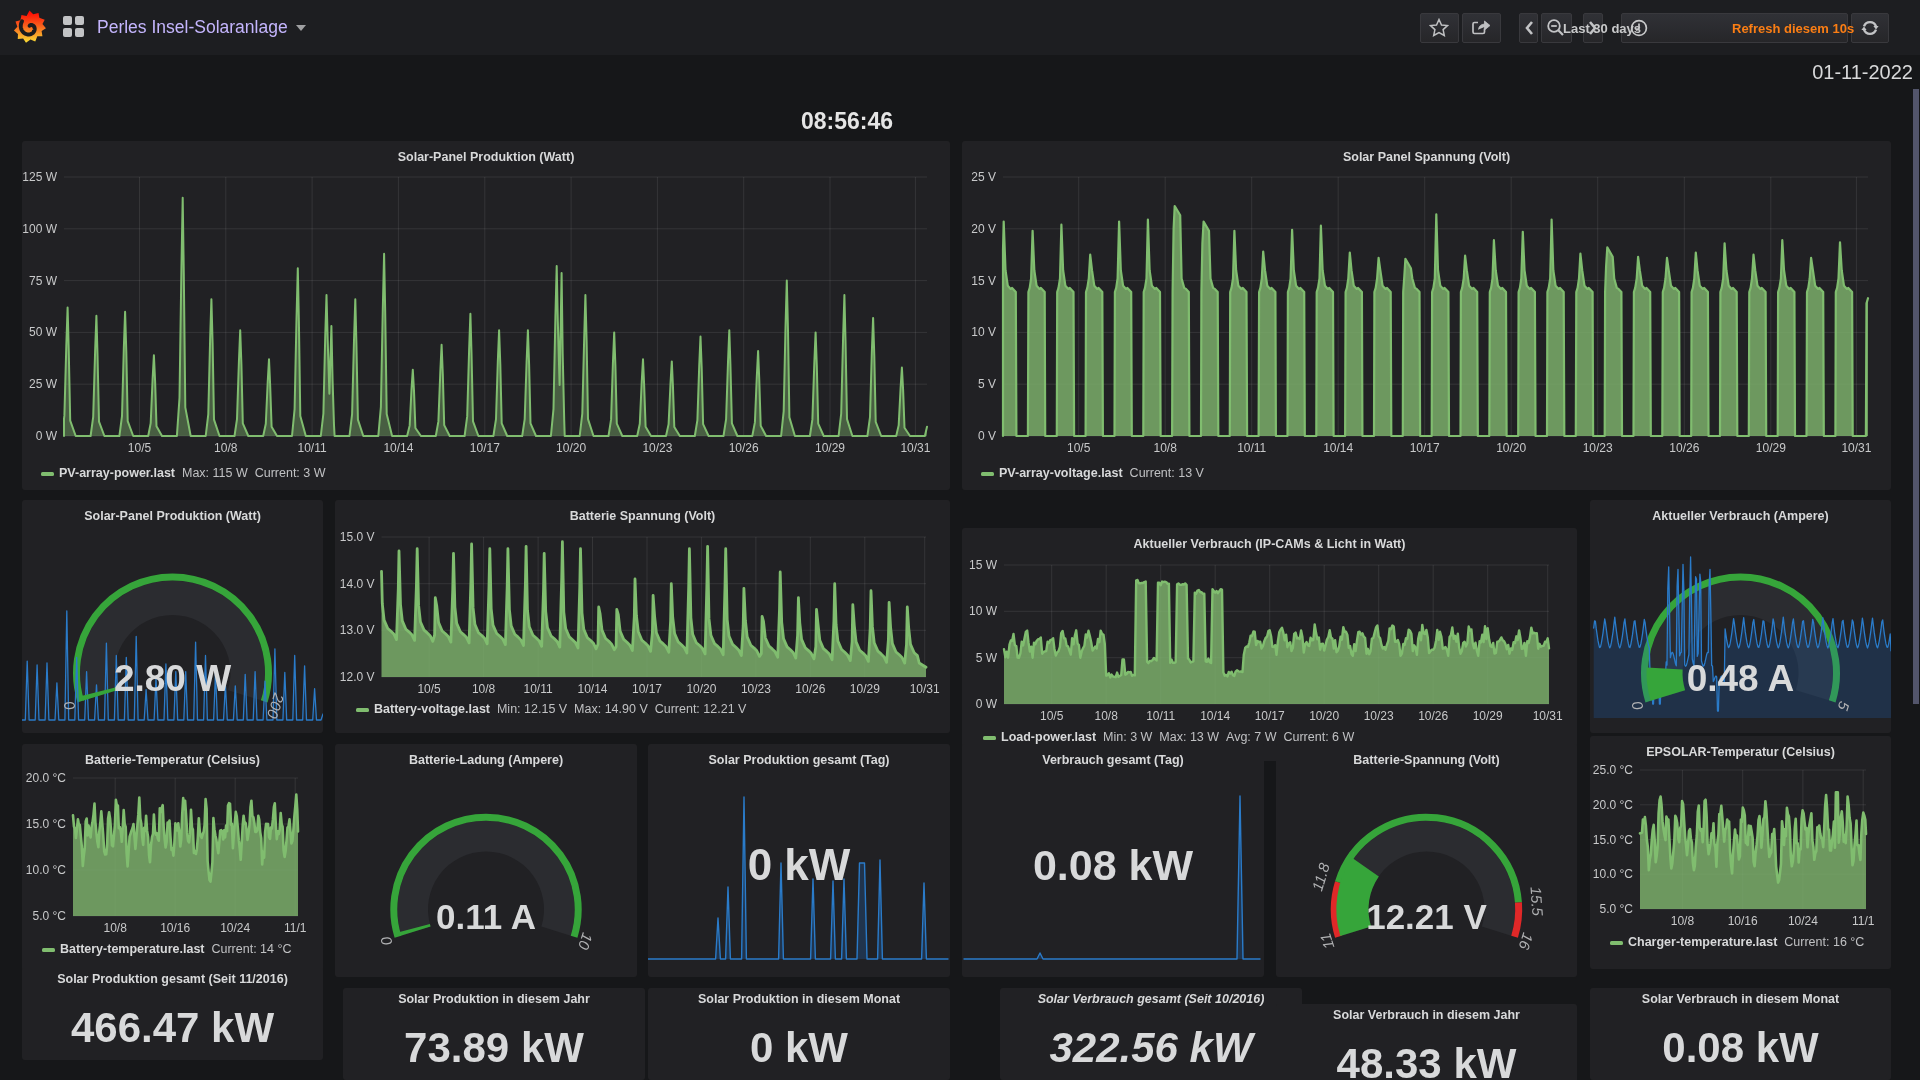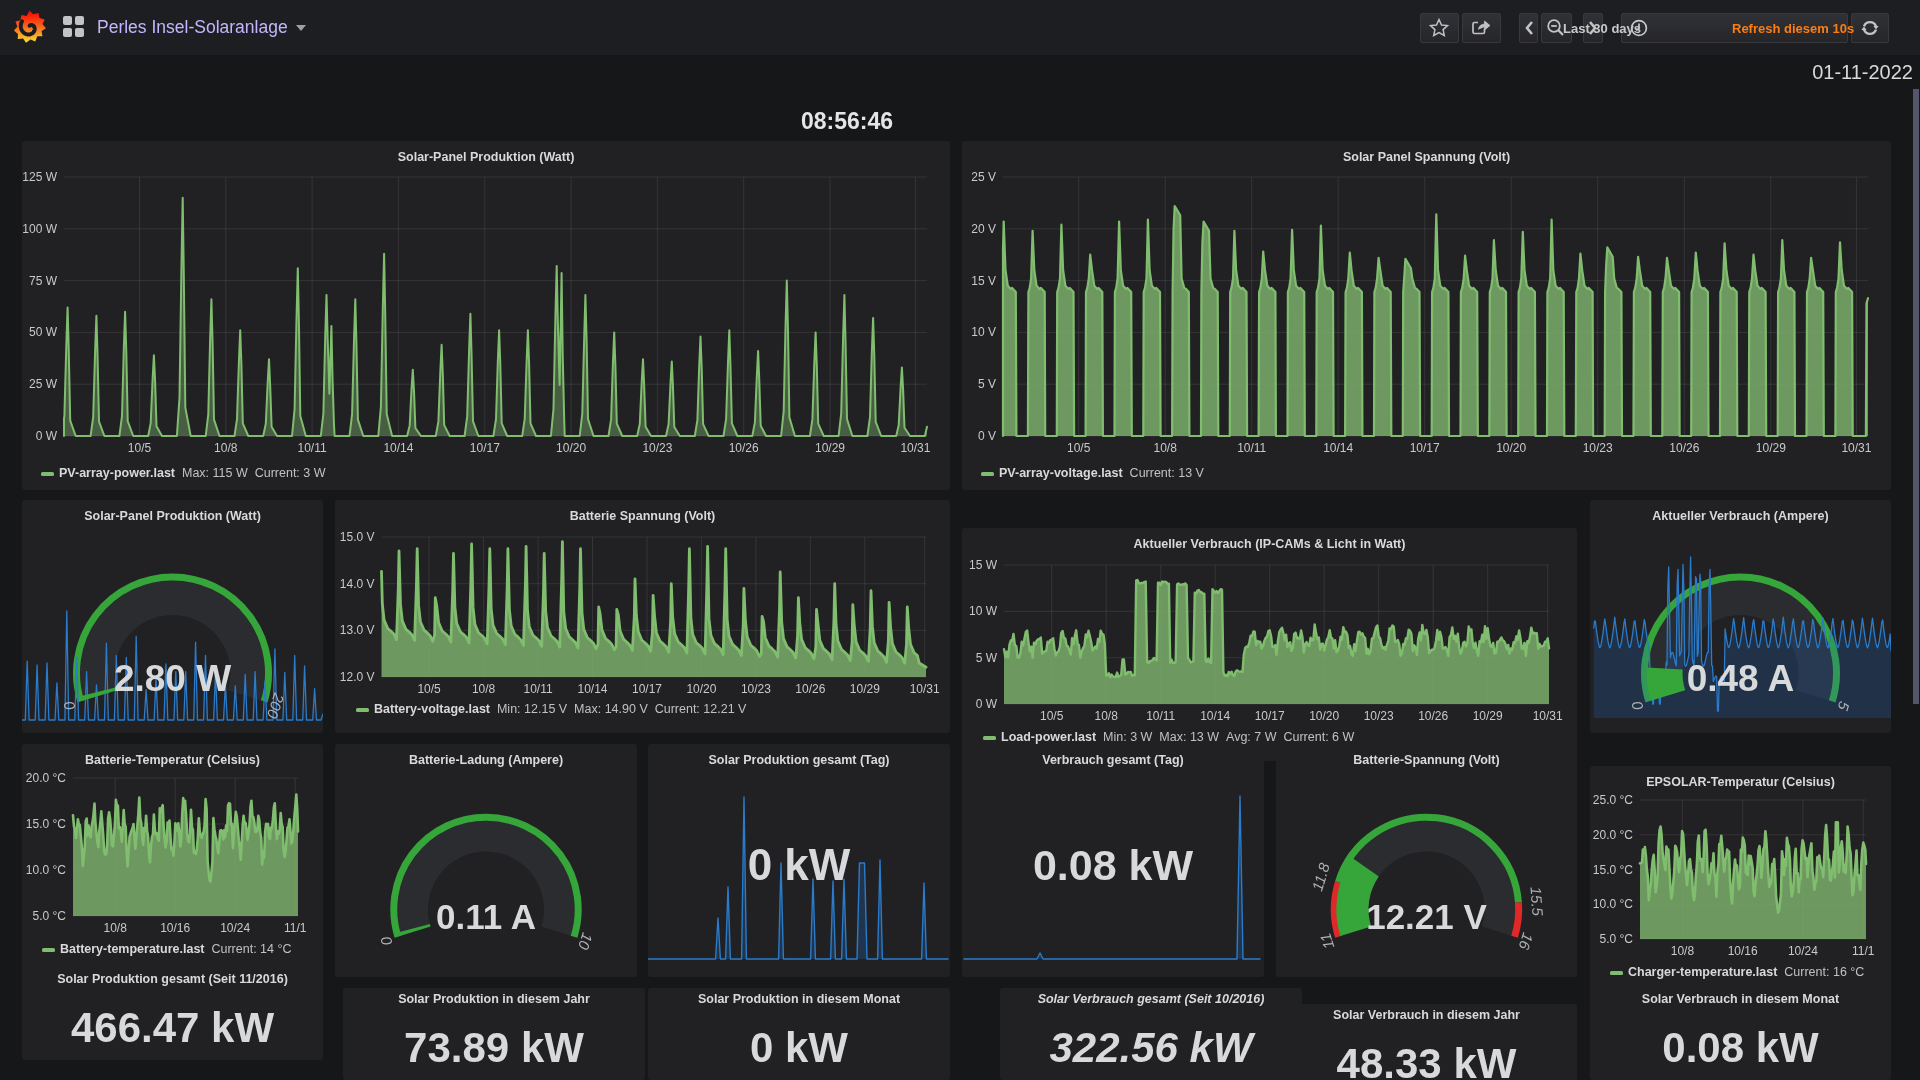--- a/index.html
+++ b/index.html
@@ -312,21 +312,21 @@
       <path d="M 242.45 158.58 A 92.20 92.20 0 0 1 238.58 192.66" stroke="#e02828" stroke-width="7" fill="none"></path>
       <path d="M 64.33 192.07 A 90.20 90.20 0 0 1 76.33 114.07 L 102.81 132.39 A 58.00 58.00 0 0 0 95.09 182.55 Z" fill="#36a53a"></path>
       <text x="52.2" y="196.8" font-size="15" font-style="italic" fill="#b0b1b3" text-anchor="middle" dominant-baseline="middle" transform="rotate(-108 52.2 196.8)">11</text>
       <text x="248.8" y="196.8" font-size="15" font-style="italic" fill="#b0b1b3" text-anchor="middle" dominant-baseline="middle" transform="rotate(108 248.8 196.8)">16</text>
       <text x="46.1" y="133.3" font-size="15" font-style="italic" fill="#b0b1b3" text-anchor="middle" dominant-baseline="middle" transform="rotate(-73 46.1 133.3)">11.8</text>
       <text x="259.4" y="157.3" font-size="15" font-style="italic" fill="#b0b1b3" text-anchor="middle" dominant-baseline="middle" transform="rotate(86 259.4 157.3)">15.5</text>
       <text x="150.5" y="184.82500000000002" font-size="35" font-weight="bold" fill="#d8d9da" text-anchor="middle">12.21 V</text>
       <text x="150.5" y="20.0" font-size="12.5" fill="#d8d9da" text-anchor="middle" font-weight="bold" style="">Batterie-Spannung (Volt)</text>
     </svg>
   </div>
-<div class="panel" style="left:1590px;top:766px;width:301px;height:233px;text-decoration:underline;">
+<div class="panel" style="left:1590px;top:736px;width:301px;height:233px;text-decoration:underline;">
     <svg width="301" height="233" viewBox="0 0 301 233" style="position:absolute;left:0;top:0;">
       <text x="150.5" y="20.0" font-size="12.5" fill="#d8d9da" text-anchor="middle" font-weight="bold" style="">EPSOLAR-Temperatur (Celsius)</text>
       <line x1="50.0" y1="173.0" x2="276.0" y2="173.0" stroke="rgba(255,255,255,0.09)" stroke-width="1"></line>
       <text x="43.0" y="177.0" font-size="12" fill="#c8c9ca" text-anchor="end" font-weight="normal" style="">5.0 °C</text>
       <line x1="50.0" y1="138.2" x2="276.0" y2="138.2" stroke="rgba(255,255,255,0.09)" stroke-width="1"></line>
       <text x="43.0" y="142.2" font-size="12" fill="#c8c9ca" text-anchor="end" font-weight="normal" style="">10.0 °C</text>
       <line x1="50.0" y1="103.5" x2="276.0" y2="103.5" stroke="rgba(255,255,255,0.09)" stroke-width="1"></line>
       <text x="43.0" y="107.5" font-size="12" fill="#c8c9ca" text-anchor="end" font-weight="normal" style="">15.0 °C</text>
       <line x1="50.0" y1="68.8" x2="276.0" y2="68.8" stroke="rgba(255,255,255,0.09)" stroke-width="1"></line>
       <text x="43.0" y="72.8" font-size="12" fill="#c8c9ca" text-anchor="end" font-weight="normal" style="">20.0 °C</text>

